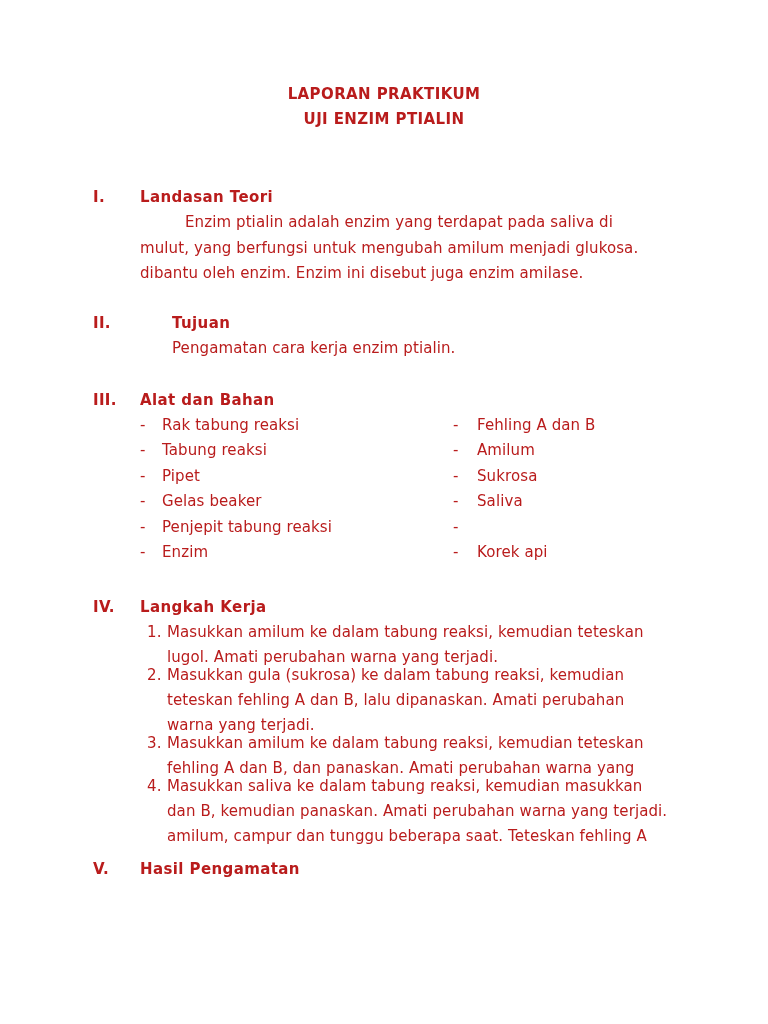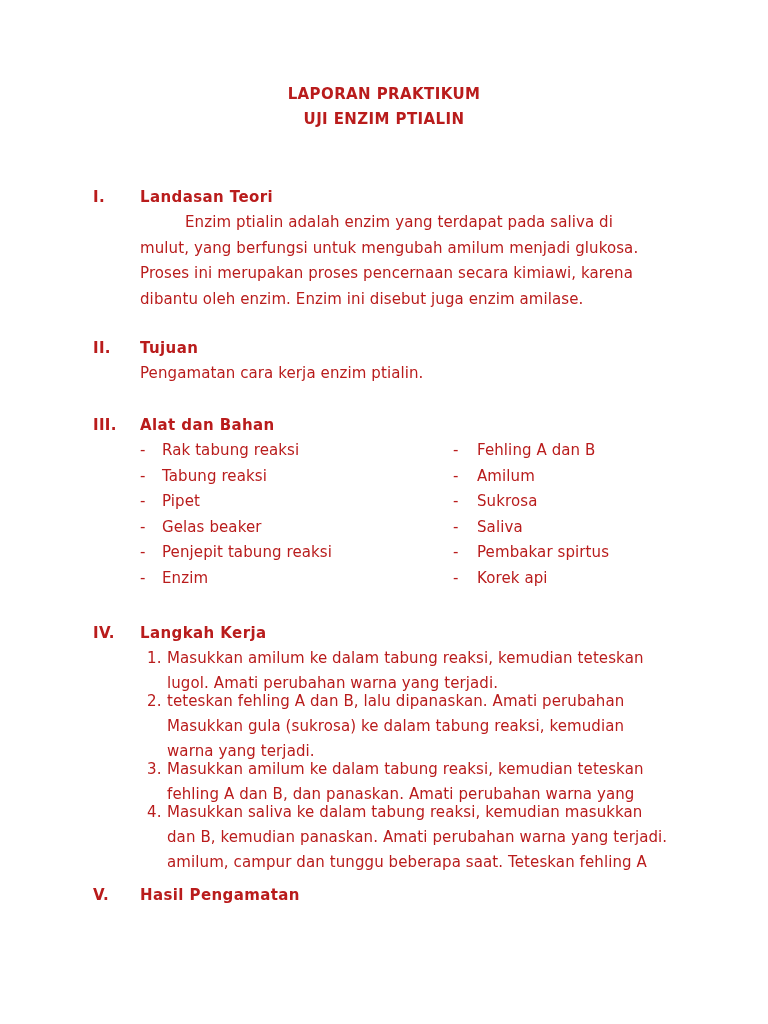--- a/index.html
+++ b/index.html
@@ -43,21 +43,21 @@
   }
   .content { flex: 1; min-width: 0; }
   .heading {
     font-weight: 700;
     line-height: 25px;
     letter-spacing: 0.4px;
     white-space: nowrap;
   }
 
   .sec-teori   { margin-top: 53px; }
-  .sec-tujuan  { margin-top: 24px; }
+  .sec-tujuan  { margin-top: 24px; gap: 32px; }
   .sec-alat    { margin-top: 27px; }
   .sec-langkah { margin-top: 29px; }
   .sec-hasil   { margin-top: 8px; }
 
   
   .para .line { line-height: 25.5px; letter-spacing: 0.1px; }
   .para .indent { padding-left: 45px; }
 
   
   .plain-text { line-height: 25px; letter-spacing: 0.1px; white-space: nowrap; }
@@ -87,21 +87,20 @@
     <div class="line">UJI ENZIM PTIALIN</div>
   </div>
 
   <div class="section sec-teori">
     <div class="numeral">I.</div>
     <div class="content">
       <div class="heading">Landasan Teori</div>
       <div class="para">
         <div class="line indent">Enzim ptialin adalah enzim yang terdapat pada saliva di</div>
         <div class="line">mulut, yang berfungsi untuk mengubah amilum menjadi glukosa.</div>
-        <div class="line">Proses ini merupakan proses pencernaan secara kimiawi, karena</div>
         <div class="line">dibantu oleh enzim. Enzim ini disebut juga enzim amilase.</div>
       </div>
     </div>
   </div>
 
   <div class="section sec-tujuan">
     <div class="numeral">II.</div>
     <div class="content">
       <div class="heading">Tujuan</div>
       <div class="plain-text">Pengamatan cara kerja enzim ptialin.</div>
@@ -157,21 +156,20 @@
         </div>
       </div>
 
       <div class="tool-row">
         <div class="tool-cell-left">
           <span class="dash">-</span>
           <span class="tool-text">Penjepit tabung reaksi</span>
         </div>
         <div class="tool-cell-right">
           <span class="dash">-</span>
-          <span class="tool-text">Pembakar spirtus</span>
         </div>
       </div>
 
       <div class="tool-row">
         <div class="tool-cell-left">
           <span class="dash">-</span>
           <span class="tool-text">Enzim</span>
         </div>
         <div class="tool-cell-right">
           <span class="dash">-</span>
@@ -189,22 +187,22 @@
       <div class="steps">
 
         <div class="step">
           <span class="step-num">1.</span>
           <div class="line">Masukkan amilum ke dalam tabung reaksi, kemudian teteskan</div>
           <div class="line">lugol. Amati perubahan warna yang terjadi.</div>
         </div>
 
         <div class="step">
           <span class="step-num">2.</span>
+          <div class="line">Masukkan gula (sukrosa) ke dalam tabung reaksi, kemudian</div>
           <div class="line">teteskan fehling A dan B, lalu dipanaskan. Amati perubahan</div>
-          <div class="line">Masukkan gula (sukrosa) ke dalam tabung reaksi, kemudian</div>
           <div class="line">warna yang terjadi.</div>
         </div>
 
         <div class="step">
           <span class="step-num">3.</span>
           <div class="line">Masukkan amilum ke dalam tabung reaksi, kemudian teteskan</div>
           <div class="line">fehling A dan B, dan panaskan. Amati perubahan warna yang</div>
         </div>
 
         <div class="step">

